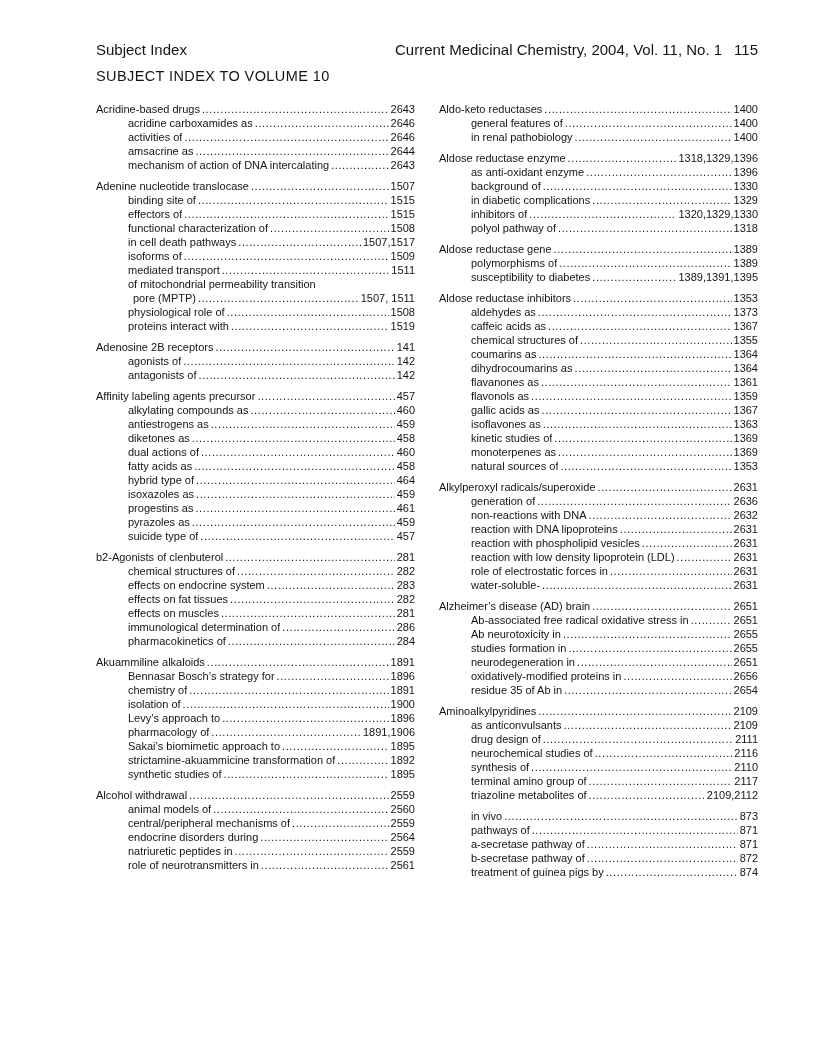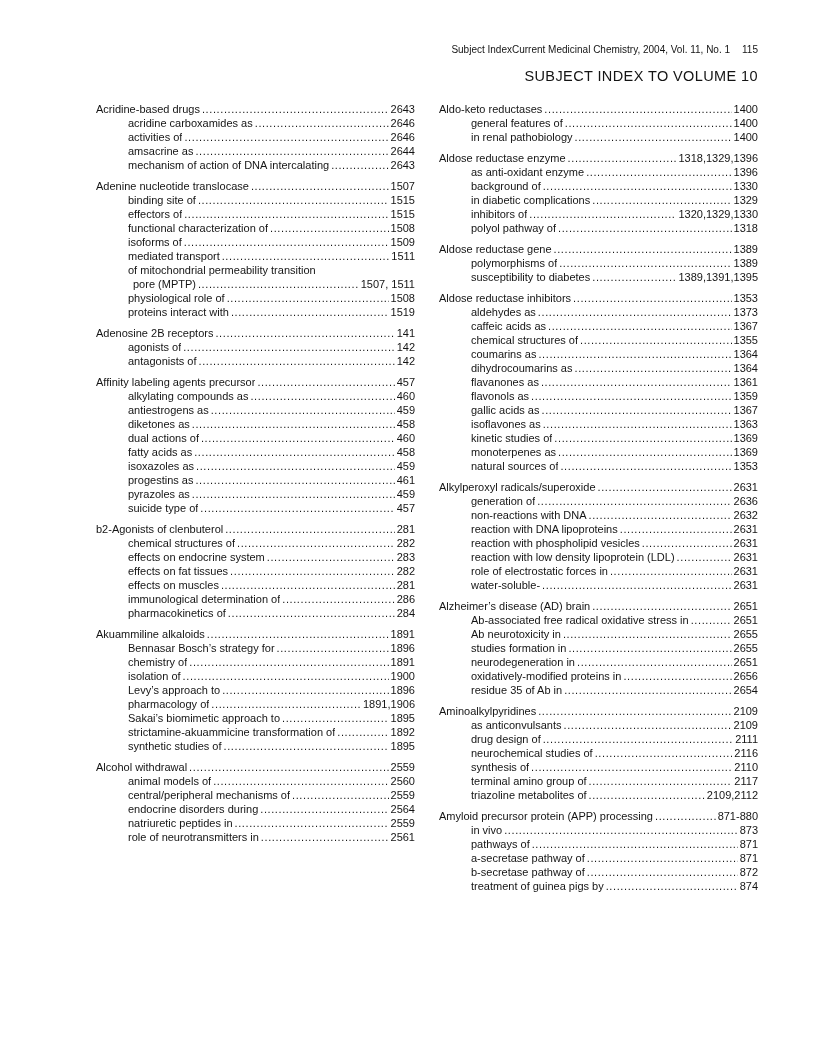--- a/index.html
+++ b/index.html
@@ -10,30 +10,30 @@
     height: 1056px;
     margin: 0 auto;
     background: #ffffff;
     color: #111;
     font-family: "Liberation Sans", "DejaVu Sans", sans-serif;
     padding: 44px 58px 40px 96px;
     overflow: hidden;
   }
   .running-header {
     display: flex;
-    justify-content: flex-end;
+    justify-content: space-between;
     align-items: baseline;
-    font-size: 10px;
+    font-size: 15px;
     line-height: 11px;
     color: #141414;
   }
   .rh-right { white-space: nowrap; }
   .rh-page { margin-left: 12px; }
   .title {
-    text-align: right;
+    text-align: left;
     font-size: 14.5px;
     letter-spacing: 0.4px;
     margin-top: 13px;
     color: #141414;
   }
   .columns {
     display: flex;
     gap: 24px;
     margin-top: 18px;
   }
@@ -120,20 +120,25 @@
             <span class="lbl">effectors of</span>
             <span class="dots"></span>
             <span class="pg">1515</span>
           </div>
           <div class="row sub">
             <span class="lbl">functional characterization of</span>
             <span class="dots"></span>
             <span class="pg">1508</span>
           </div>
           <div class="row sub">
+            <span class="lbl">in cell death pathways</span>
+            <span class="dots"></span>
+            <span class="pg">1507,1517</span>
+          </div>
+          <div class="row sub">
             <span class="lbl">isoforms of</span>
             <span class="dots"></span>
             <span class="pg">1509</span>
           </div>
           <div class="row sub">
             <span class="lbl">mediated transport</span>
             <span class="dots"></span>
             <span class="pg">1511</span>
           </div>
           <div class="row pre">
@@ -197,20 +202,25 @@
             <span class="lbl">dual actions of</span>
             <span class="dots"></span>
             <span class="pg">460</span>
           </div>
           <div class="row sub">
             <span class="lbl">fatty acids as</span>
             <span class="dots"></span>
             <span class="pg">458</span>
           </div>
           <div class="row sub">
+            <span class="lbl">hybrid type of</span>
+            <span class="dots"></span>
+            <span class="pg">464</span>
+          </div>
+          <div class="row sub">
             <span class="lbl">isoxazoles as</span>
             <span class="dots"></span>
             <span class="pg">459</span>
           </div>
           <div class="row sub">
             <span class="lbl">progestins as</span>
             <span class="dots"></span>
             <span class="pg">461</span>
           </div>
           <div class="row sub">
@@ -585,25 +595,20 @@
             <span class="dots"></span>
             <span class="pg">2117</span>
           </div>
           <div class="row sub">
             <span class="lbl">triazoline metabolites of</span>
             <span class="dots"></span>
             <span class="pg">2109,2112</span>
           </div>
         </div>
         <div class="group">
-          <div class="row main">
-            <span class="lbl">Amyloid precursor protein (APP) processing</span>
-            <span class="dots"></span>
-            <span class="pg">871-880</span>
-          </div>
           <div class="row sub">
             <span class="lbl">in vivo</span>
             <span class="dots"></span>
             <span class="pg">873</span>
           </div>
           <div class="row sub">
             <span class="lbl">pathways of</span>
             <span class="dots"></span>
             <span class="pg">871</span>
           </div>

